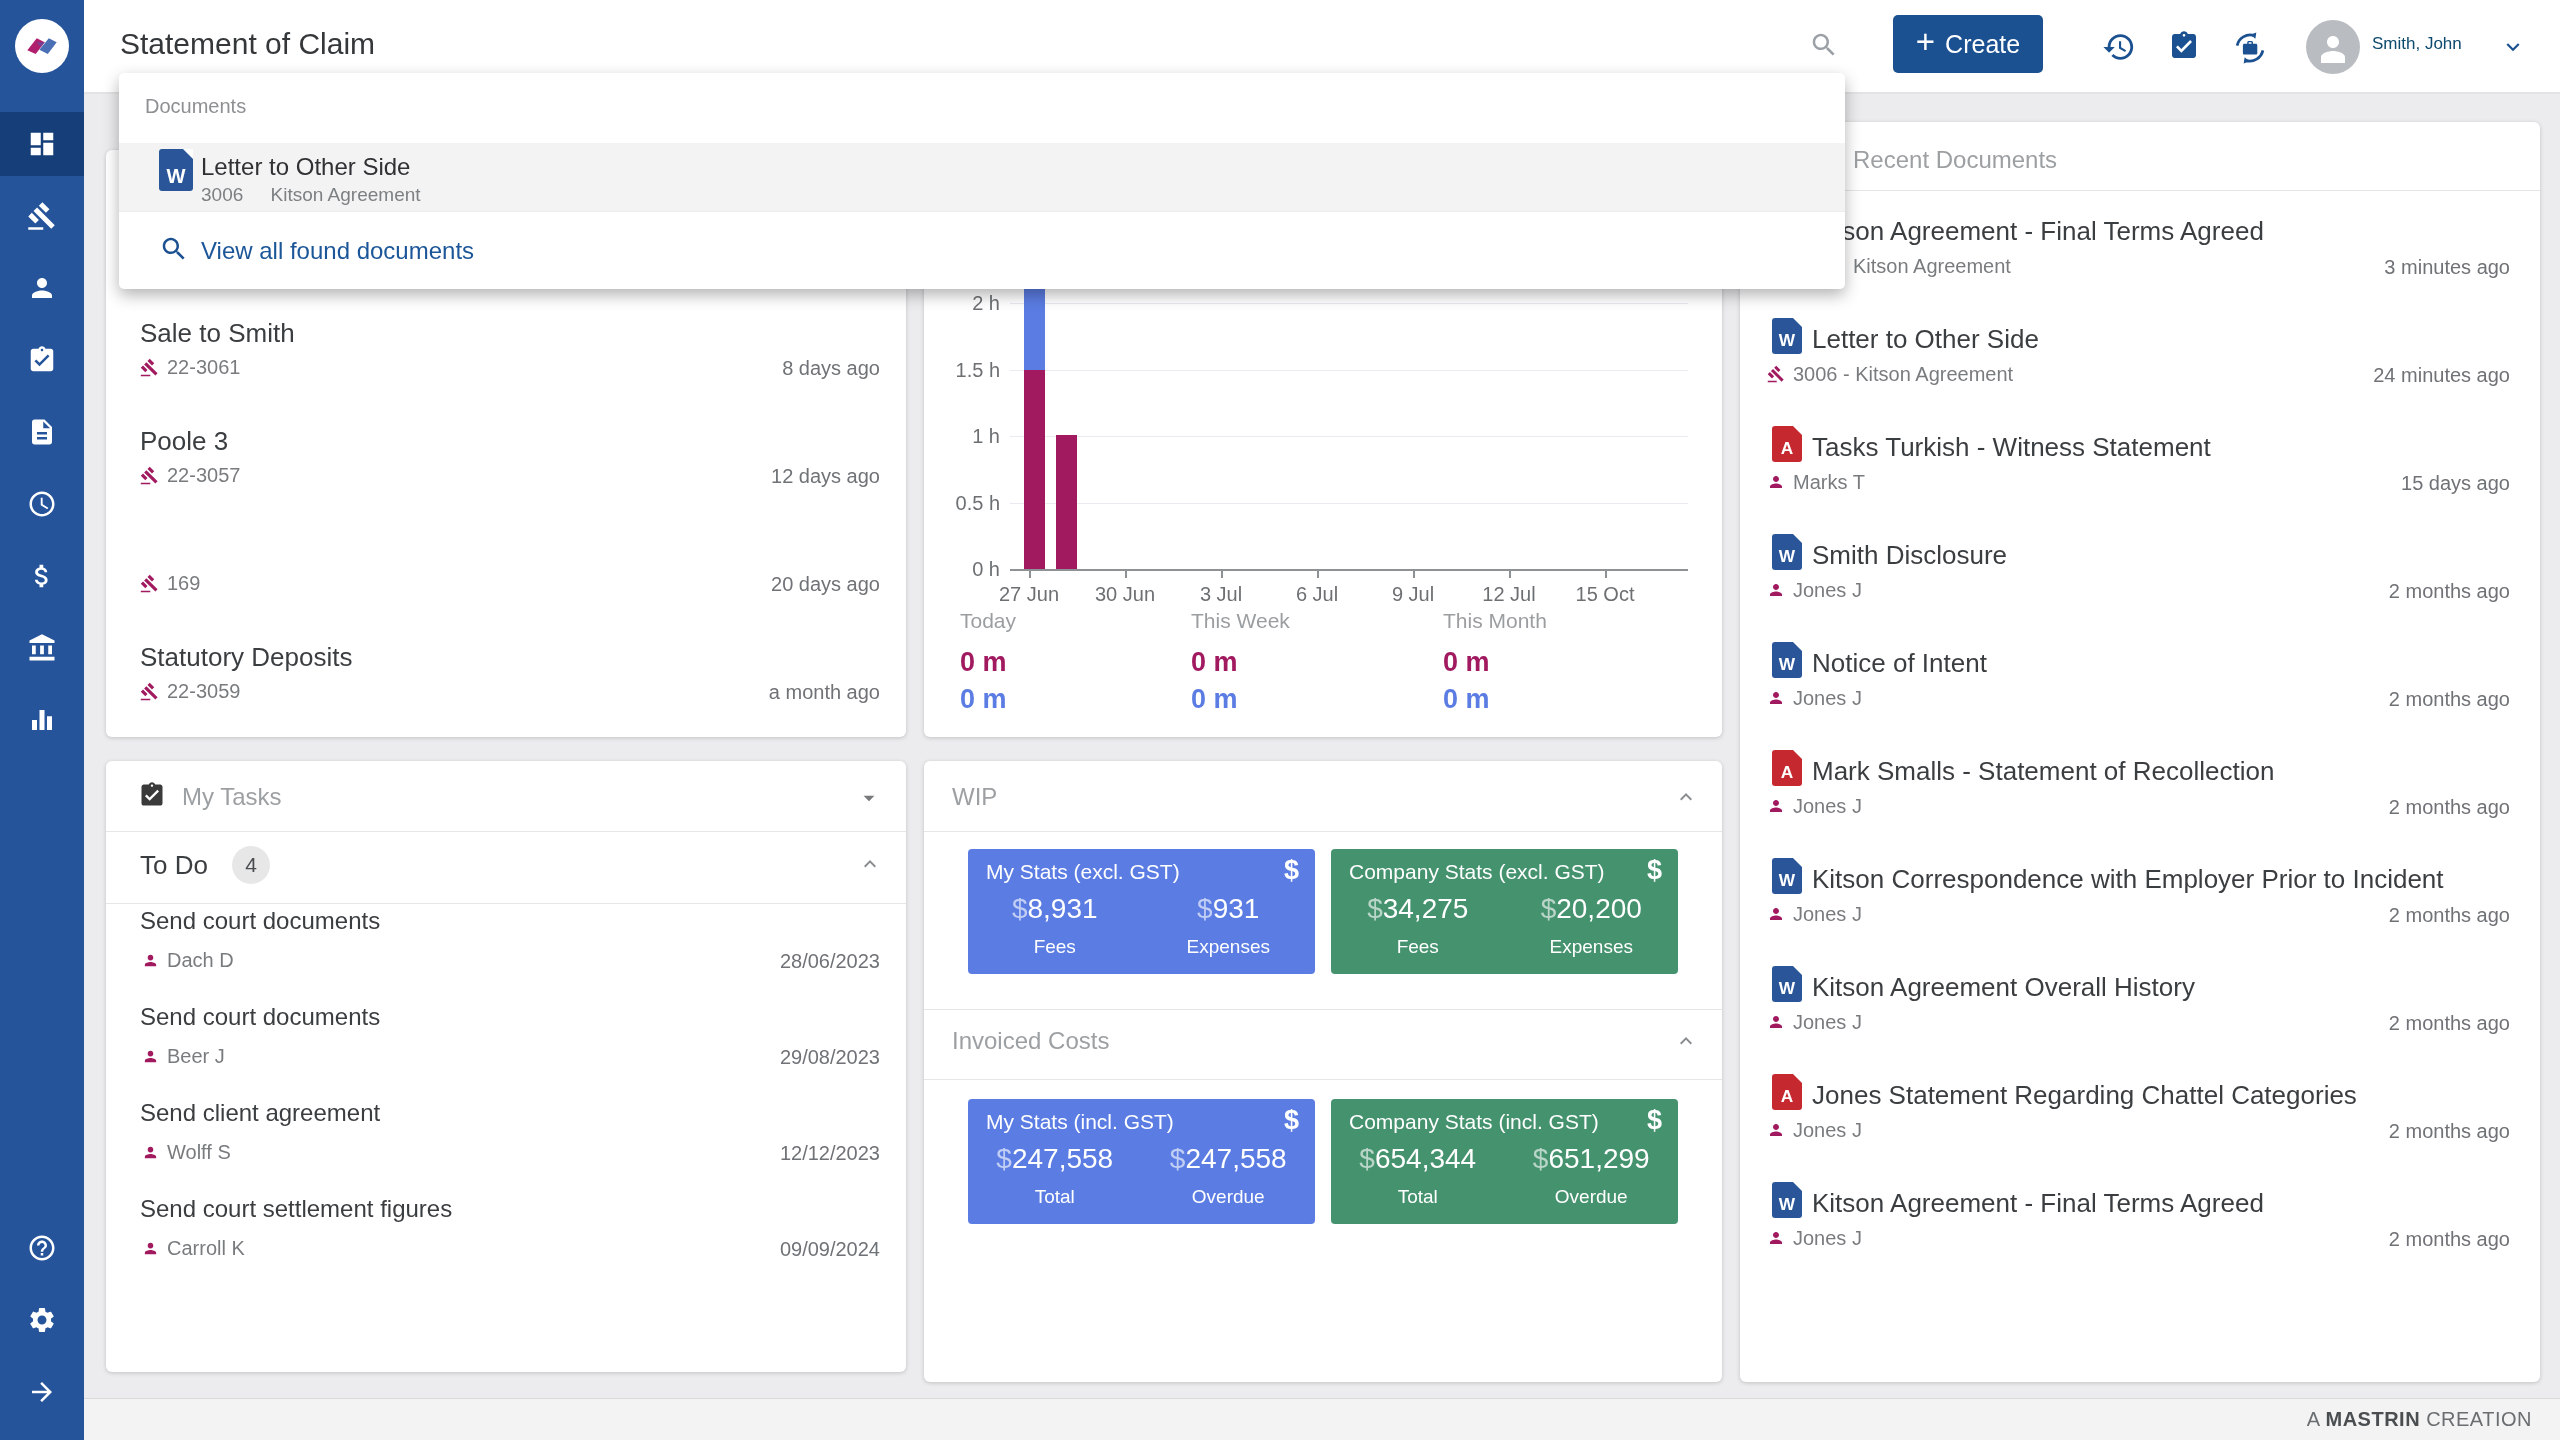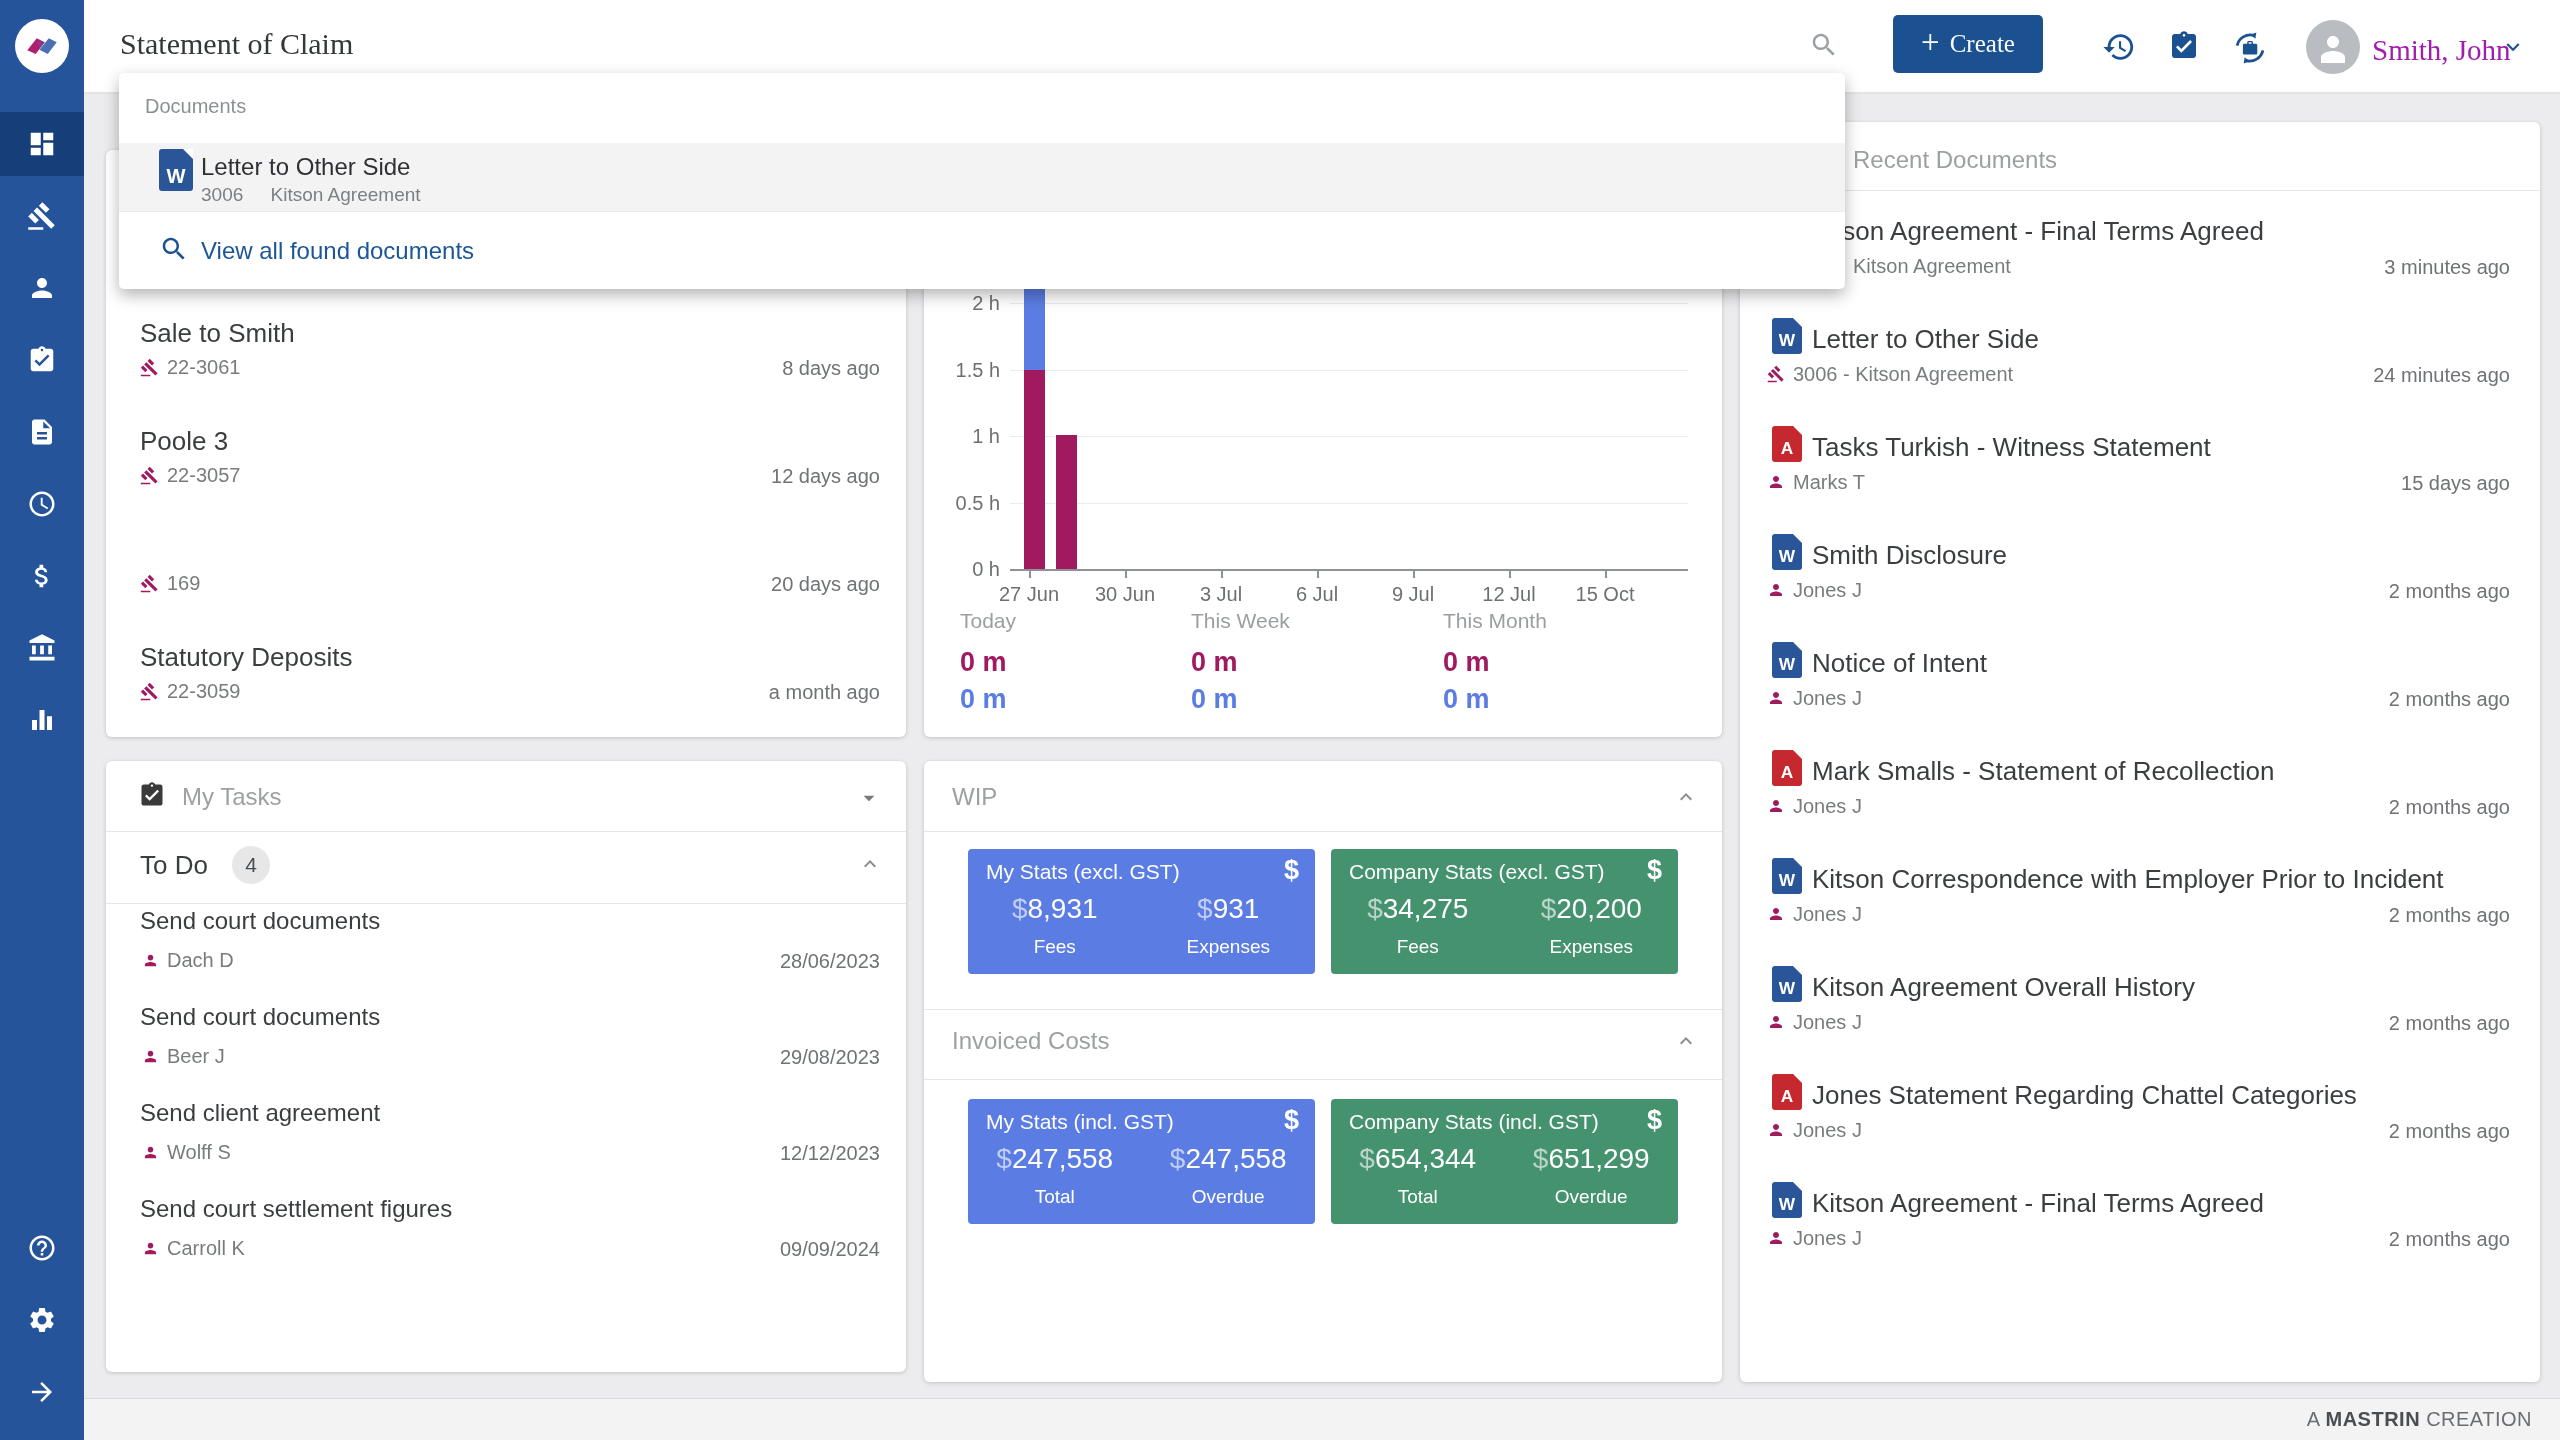--- a/index.html
+++ b/index.html
@@ -6,31 +6,31 @@
   .screen{position:relative;width:2560px;height:1440px;background:#ececee;overflow:hidden;
           font-family:"Liberation Sans","DejaVu Sans",sans-serif;color:#3c4043;}
   svg{display:block;}
   
   .sidebar{position:absolute;left:0;top:0;width:84px;height:1440px;background:#25549b;z-index:40;}
   .logo-wrap{position:absolute;left:15px;top:19px;width:54px;height:54px;border-radius:50%;background:#fff;
              display:flex;align-items:center;justify-content:center;}
   .nav-ic{position:absolute;left:0;width:84px;height:64px;display:flex;align-items:center;justify-content:center;cursor:pointer;}
   .nav-ic.active{background:#163e78;}
   
-  .topbar{position:absolute;left:84px;top:0;width:2476px;height:92px;background:#fff;border-bottom:2px solid #e3e3e3;z-index:5;font-family:Liberation Serif, serif;}
+  .topbar{position:absolute;left:84px;top:0;width:2476px;height:92px;background:#fff;border-bottom:2px solid #e3e3e3;z-index:5;}
   .page-title{position:absolute;left:36px;top:27px;font-size:30px;color:#35383b;}
   .tb-search{position:absolute;left:1725px;top:30px;}
   .create-btn{position:absolute;left:1809px;top:15px;width:150px;height:58px;background:#1b5191;border:none;border-radius:5px;
               color:#fff;font-size:25px;font-weight:500;display:flex;align-items:center;justify-content:center;cursor:pointer;
               font-family:inherit;}
   .create-btn .plus{font-size:33px;font-weight:300;margin-right:10px;margin-top:-4px;}
   .tb-ic{position:absolute;top:30px;cursor:pointer;}
   .avatar{position:absolute;left:2222px;top:20px;width:54px;height:54px;border-radius:50%;background:#b9bdc2;overflow:hidden;}
   .avatar svg{margin:10px auto 0;}
-  .user-name{position:absolute;left:2288px;top:34px;font-size:29px;color:#a21caf;cursor:pointer;}
+  .user-name{position:absolute;left:2288px;top:34px;font-size:17px;color:#0c4a6e;cursor:pointer;}
   .user-caret{position:absolute;left:2416px;top:34px;cursor:pointer;}
   
   .dropdown{position:absolute;left:119px;top:73px;width:1726px;height:216px;background:#fff;border-radius:5px;
             box-shadow:0 6px 16px rgba(0,0,0,.3);z-index:60;}
   .dd-label{position:absolute;left:26px;top:22px;font-size:20px;color:#8d9093;}
   .dd-row1{position:absolute;left:0;top:70px;width:100%;height:68px;background:#f3f3f4;cursor:pointer;}
   .dd-row1 .doc-ic{position:absolute;left:40px;top:6px;}
   .dd-title{position:absolute;left:82px;top:10px;font-size:24px;color:#303134;}
   .dd-sub{position:absolute;left:82px;top:41px;font-size:19px;color:#7d8083;}
   .dd-sub .matter{margin-left:22px;}

